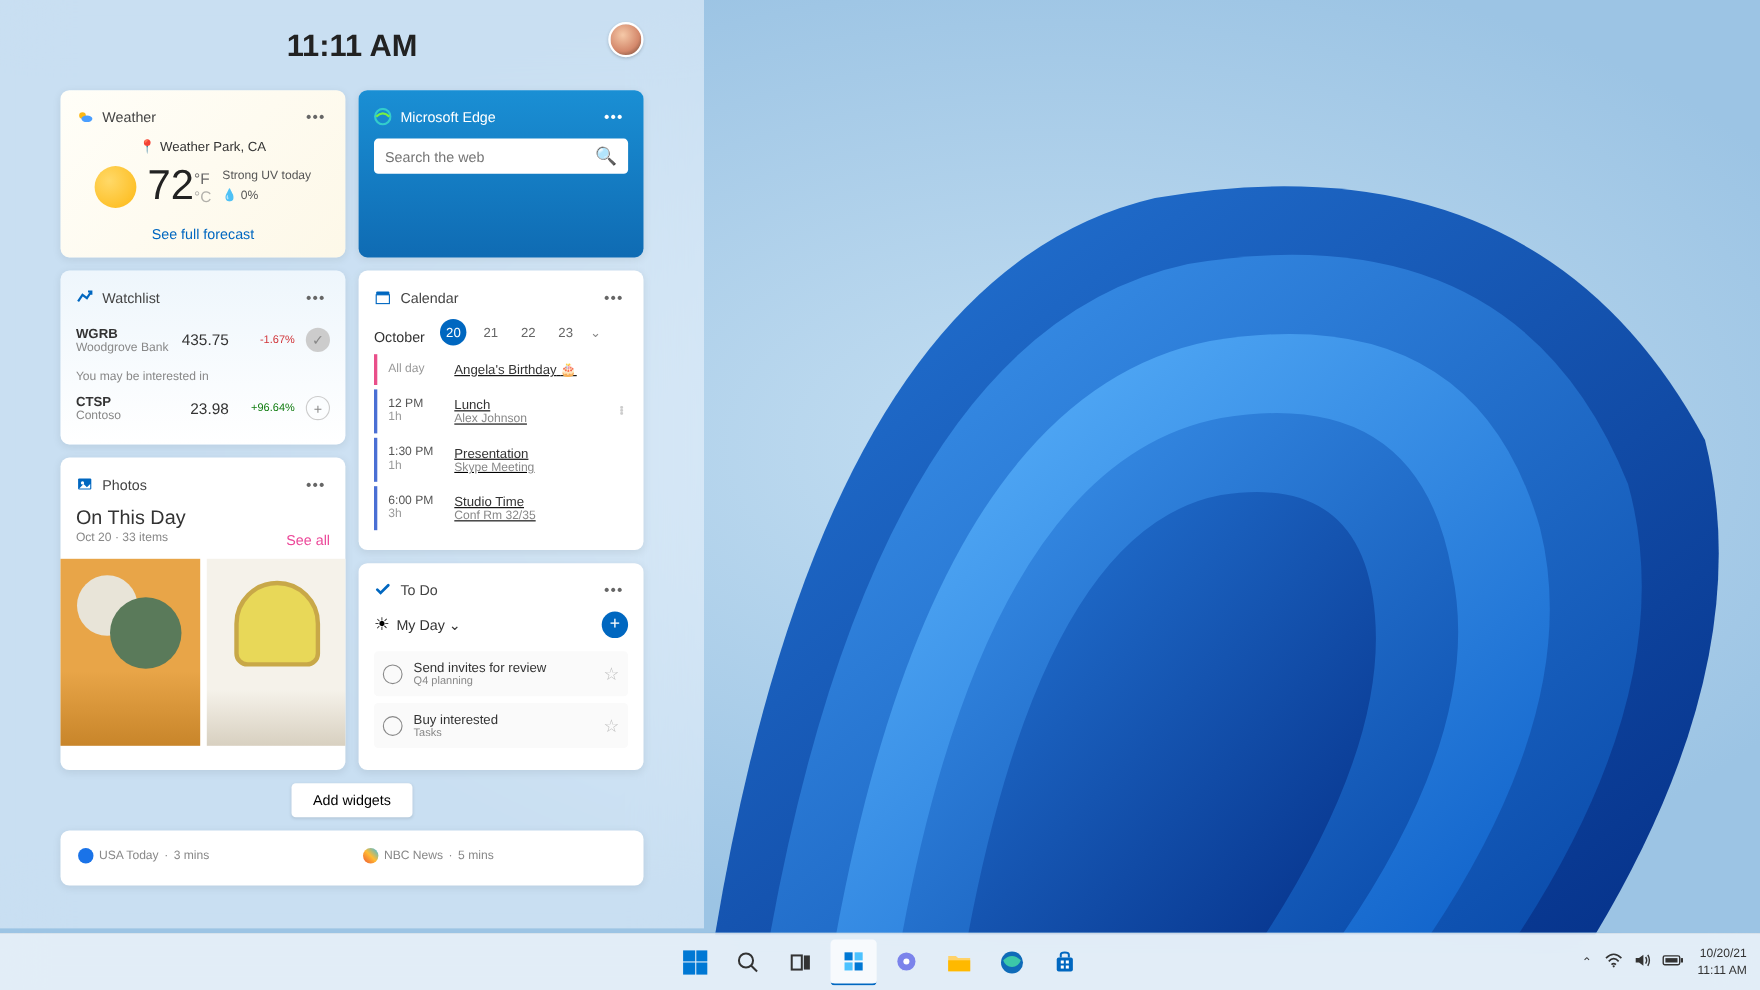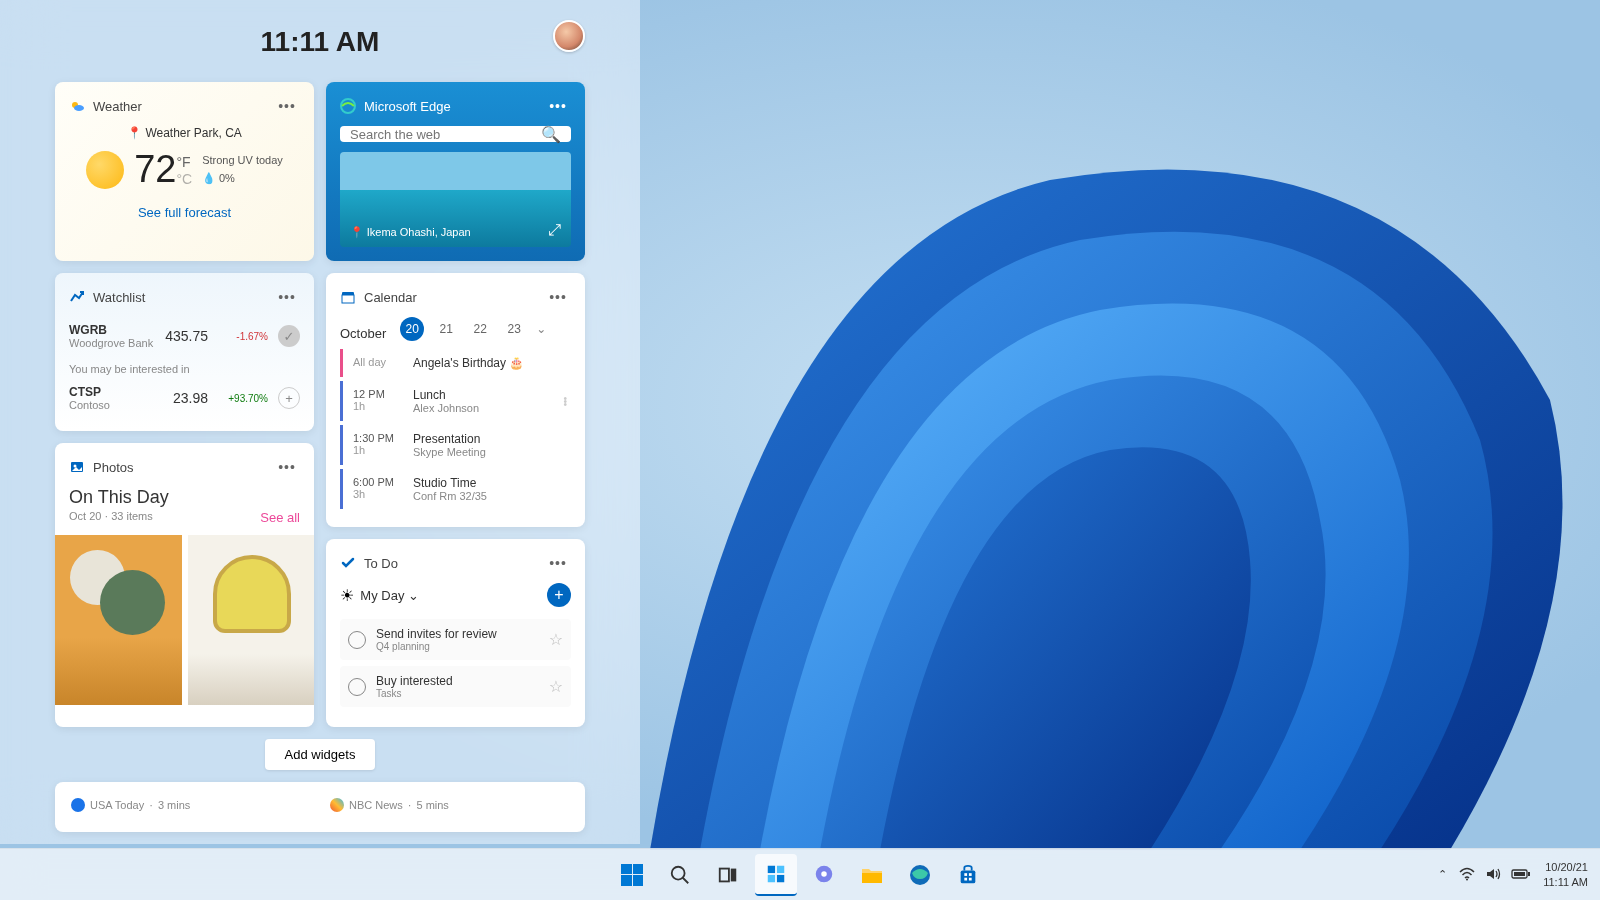--- a/index.html
+++ b/index.html
@@ -20,21 +20,21 @@
 .weather-loc{text-align:center;font-size:12px;color:#333;margin-bottom:8px;}
 .weather-main{display:flex;align-items:center;justify-content:center;gap:10px;}
 .sun{width:38px;height:38px;border-radius:50%;background:radial-gradient(circle at 35% 35%,#ffd968,#fdb813);}
 .temp{font-size:38px;font-weight:300;color:#222;display:flex;align-items:flex-start;}
 .temp-unit{font-size:14px;color:#666;margin-top:6px;line-height:1.2;}
 .weather-right{font-size:11px;color:#555;line-height:1.6;}
 .weather-link{text-align:center;color:#0067c0;font-size:13px;margin-top:14px;cursor:pointer;}
 .edge{background:linear-gradient(180deg,#1a8fd4,#0f6bb3);padding:14px;color:#fff;}
 .edge .widget-title{color:#fff;}
 .edge .widget-menu{color:#fff;}
-.search-box{background:#fff;border-radius:4px;height:16px;display:flex;align-items:center;padding:0 10px;margin-bottom:10px;}
+.search-box{background:#fff;border-radius:4px;height:32px;display:flex;align-items:center;padding:0 10px;margin-bottom:10px;}
 .search-box input{border:none;outline:none;flex:1;font-size:13px;color:#666;}
 .edge-photo{height:95px;border-radius:4px;background:linear-gradient(180deg,#7ec8e8 40%,#1fa8c9 40%,#0d7a9e);position:relative;overflow:hidden;}
 .edge-photo-loc{position:absolute;bottom:8px;left:10px;font-size:11px;color:#fff;}
 .edge-expand{position:absolute;bottom:8px;right:10px;color:#fff;}
 .watchlist{background:linear-gradient(180deg,#eef6fc,#fff);}
 .stock{display:flex;align-items:center;gap:10px;padding:6px 0;}
 .stock-info{flex:1;}
 .stock-sym{font-size:12px;font-weight:600;color:#333;}
 .stock-name{font-size:11px;color:#888;}
 .stock-price{font-size:14px;color:#333;}
@@ -46,21 +46,21 @@
 .interest{font-size:11px;color:#888;padding:8px 0 4px;}
 .calendar-month{font-size:13px;color:#333;margin-bottom:8px;display:flex;align-items:flex-end;gap:14px;}
 .cal-days{display:flex;gap:10px;align-items:center;font-size:12px;color:#666;}
 .cal-day{width:24px;height:24px;display:flex;align-items:center;justify-content:center;border-radius:50%;cursor:pointer;}
 .cal-day.selected{background:#0067c0;color:#fff;}
 .cal-chev{color:#888;cursor:pointer;}
 .cal-event{display:flex;gap:10px;padding:7px 0;border-left:3px solid #4a6fd4;padding-left:10px;margin-bottom:4px;position:relative;}
 .cal-event.pink{border-color:#e94f8a;}
 .cal-time{font-size:11px;color:#555;min-width:50px;}
 .cal-time div:last-child{color:#999;}
-.cal-body{flex:1;}
+.cal-body{flex:1;text-decoration:underline;}
 .cal-title{font-size:12px;color:#333;}
 .cal-sub{font-size:11px;color:#888;}
 .cal-dots{position:absolute;right:4px;top:50%;transform:translateY(-50%);color:#ccc;font-size:10px;line-height:3px;}
 .photos{padding-bottom:0;}
 .photos-title{font-size:18px;color:#333;margin-top:4px;}
 .photos-sub{font-size:11px;color:#888;display:flex;justify-content:space-between;margin-top:2px;margin-bottom:10px;}
 .photos-link{color:#ec4899;cursor:pointer;font-size:13px;}
 .photos-row{display:flex;gap:6px;margin:0 -14px;}
 .photo-thumb{flex:1;height:170px;}
 .thumb1{background:linear-gradient(180deg,#e8a548 60%,#c8852a);position:relative;}
@@ -168,24 +168,20 @@
             <circle cx="8" cy="8" r="7" fill="none" stroke="#3cc" stroke-width="2"></circle>
             <path d="M2 8 Q8 2 14 8" fill="none" stroke="#7e4" stroke-width="2"></path>
           </svg>
         <div class="widget-title">Microsoft Edge</div>
         <div class="widget-menu">•••</div>
       </div>
       <div class="search-box">
         <input placeholder="Search the web" style="">
         <span>🔍</span>
       </div>
-      <div class="edge-photo">
-        <div class="edge-photo-loc">📍 <span>Ikema Ohashi, Japan</span></div>
-        <div class="edge-expand">⤢</div>
-      </div>
     </div>
 
     <div class="widget watchlist">
       <div class="widget-header">
         <svg class="widget-icon" viewBox="0 0 16 16">
             <path d="M2 12 L6 6 L10 9 L14 3" stroke="#0067c0" stroke-width="2" fill="none"></path>
             <path d="M11 3 L14 3 L14 6" stroke="#0067c0" stroke-width="2" fill="none"></path>
           </svg>
         <div class="widget-title">Watchlist</div>
         <div class="widget-menu">•••</div>
@@ -199,21 +195,21 @@
         <div class="stock-chg chg-neg">-1.67%</div>
         <div class="stock-btn filled">✓</div>
       </div>
       <div class="interest">You may be interested in</div>
       <div class="stock">
         <div class="stock-info">
             <div class="stock-sym">CTSP</div>
             <div class="stock-name">Contoso</div>
           </div>
         <div class="stock-price">23.98</div>
-        <div class="stock-chg chg-pos">+93.70%</div>
+        <div class="stock-chg chg-pos">+96.64%</div>
         <div class="stock-btn">+</div>
       </div>
     </div>
 
     <div class="widget" style="grid-row:span 2">
       <div class="widget-header">
         <svg class="widget-icon" viewBox="0 0 16 16">
             <rect x="2" y="3" width="12" height="11" rx="1" fill="#0067c0"></rect>
             <rect x="2" y="6" width="12" height="8" fill="#fff" stroke="#0067c0"></rect>
           </svg>

